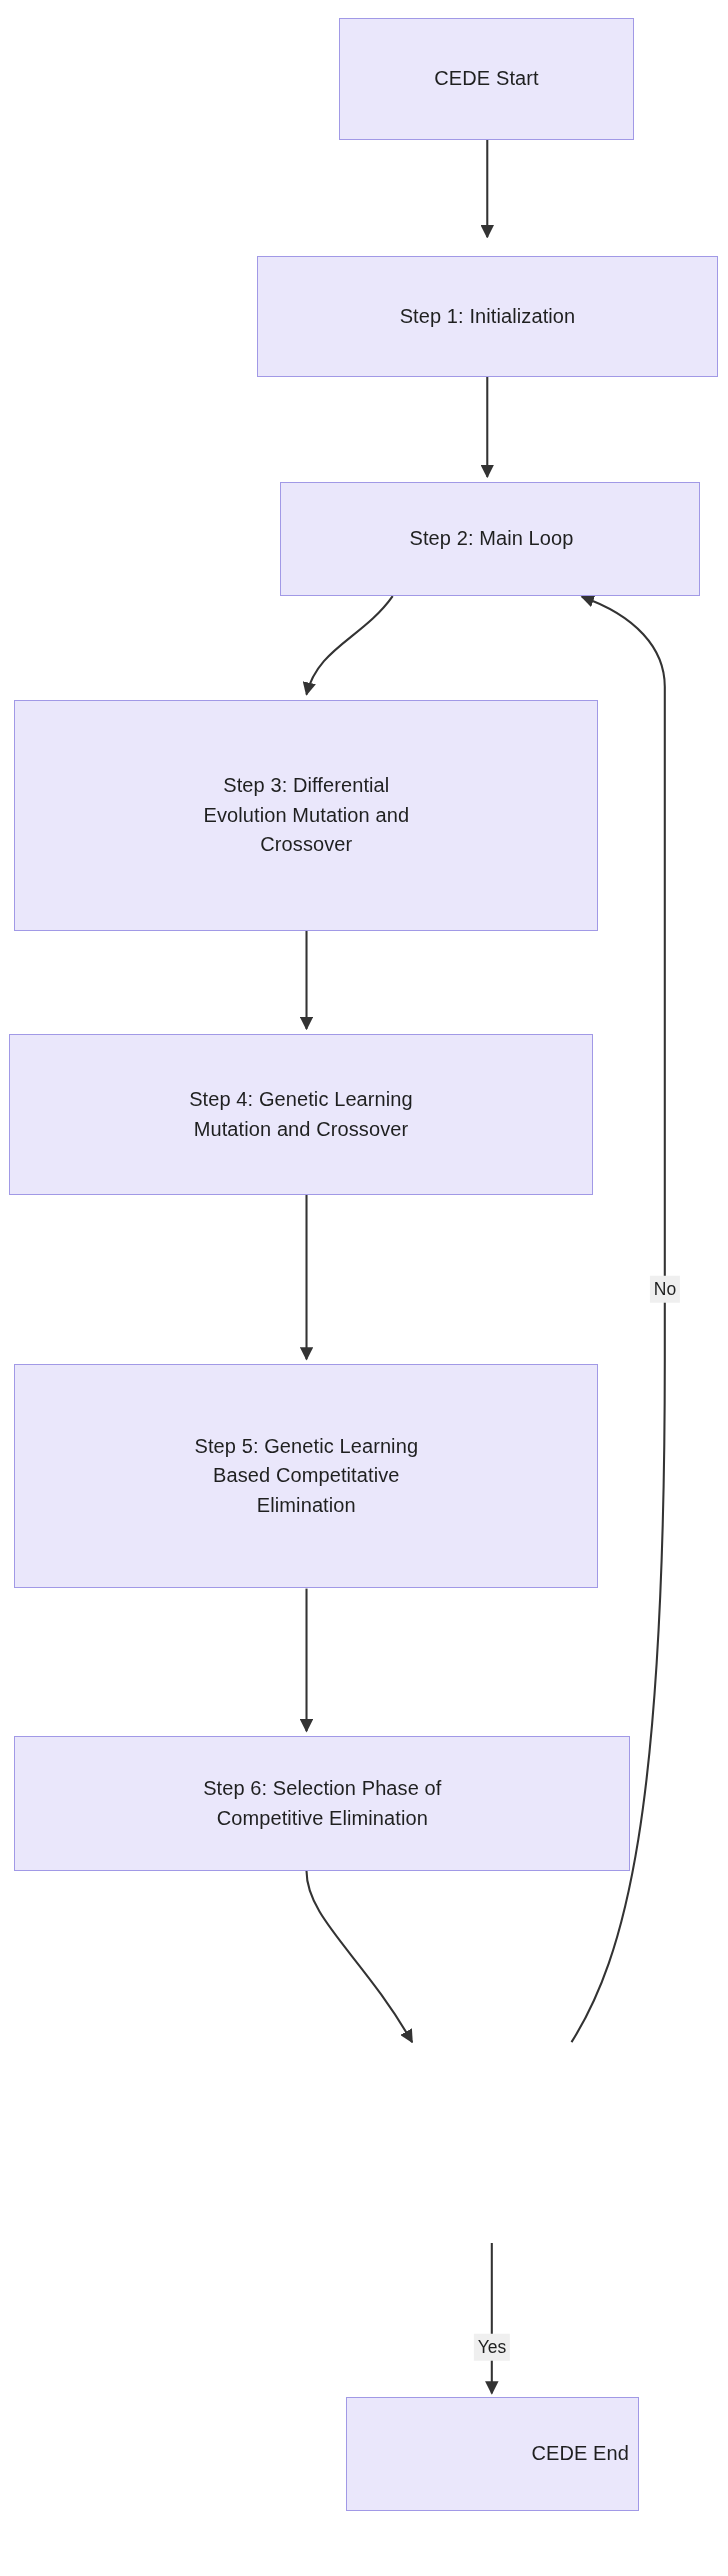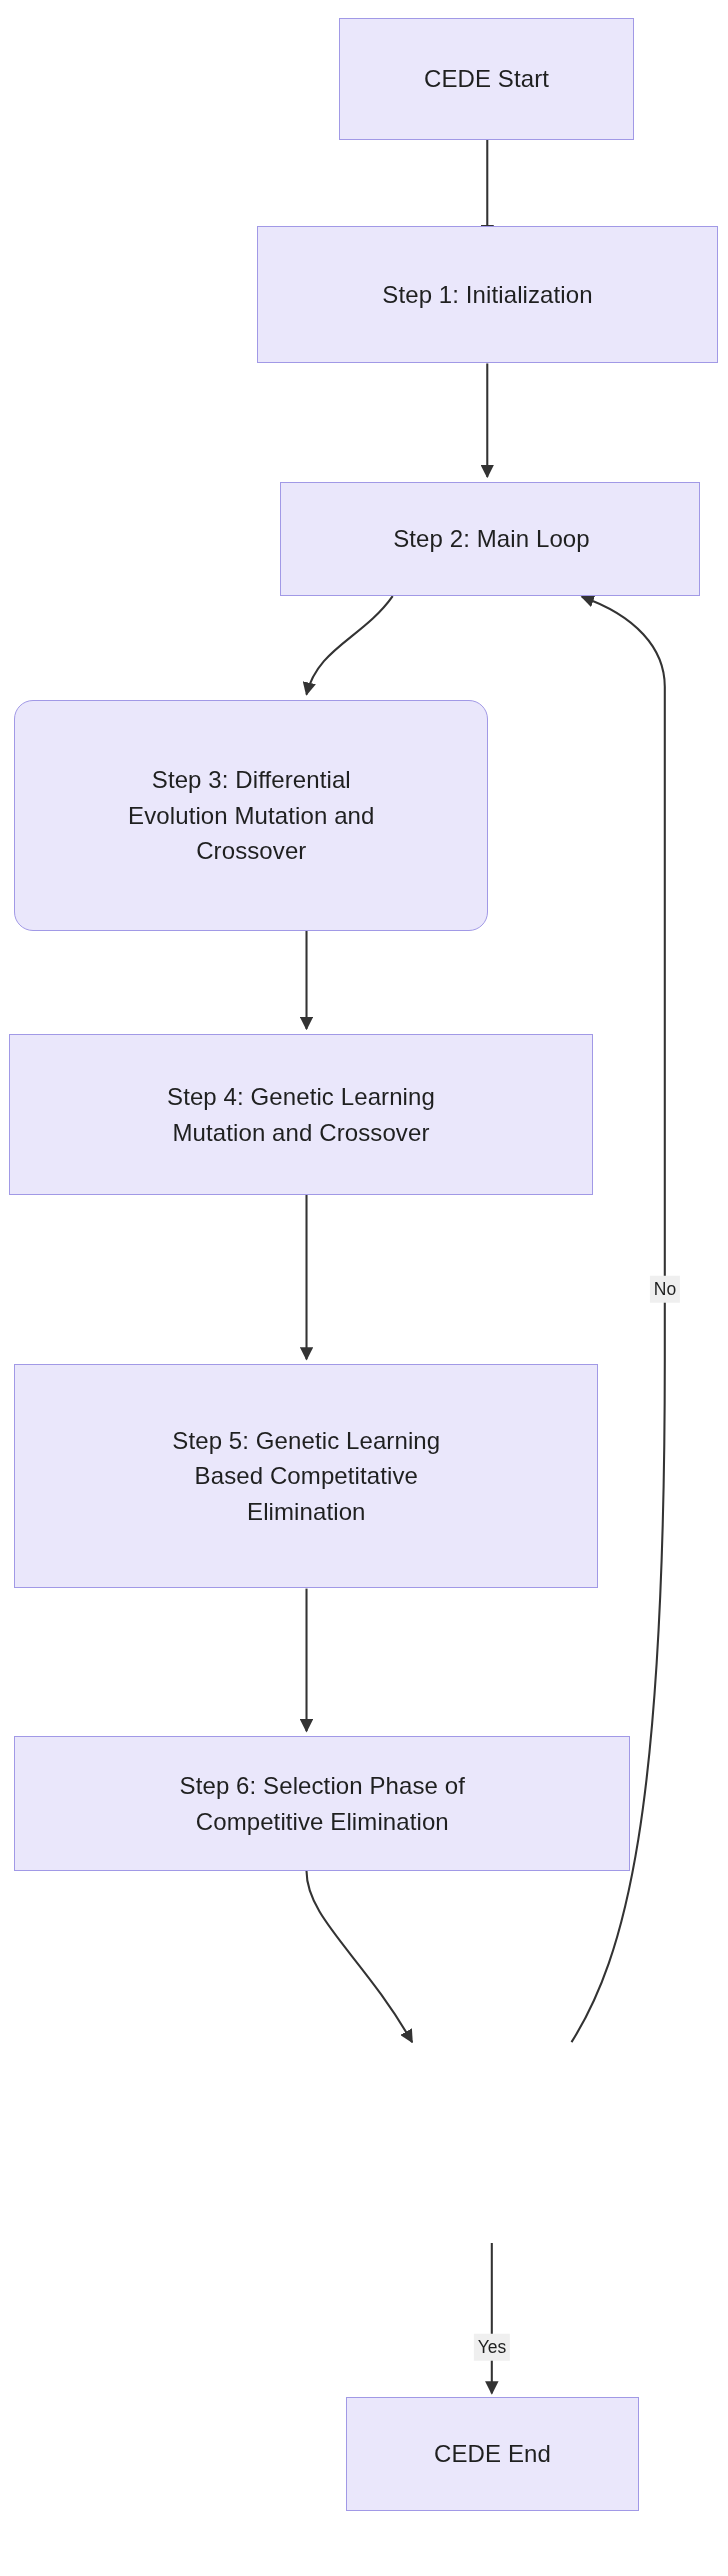--- a/index.html
+++ b/index.html
@@ -29,21 +29,21 @@
   .node {
     position: absolute;
     box-sizing: border-box;
     background: #eae7fb;
     border: 1.3px solid #a199e6;
     display: flex;
     align-items: center;
     justify-content: center;
     text-align: center;
     color: #1f2020;
-    font-size: 24px;
+    font-size: 20px;
     line-height: 1.48;
     letter-spacing: 0.1px;
     padding: 3.9px 9px;
     z-index: 2;
   }
   .node .label {
     display: block;
     width: 100%;
     white-space: pre-line;
   }
@@ -113,29 +113,29 @@
              C 1026 1400, 1026 1100, 1026 1060
              C 1026 1000, 980 950, 898 921" fill="none" stroke="#333333" stroke-width="3.2" marker-end="url(#arrow)"></path>
 
     <path d="M 759 3462 L 759 3694" fill="none" stroke="#333333" stroke-width="3.2" marker-end="url(#arrow)"></path>
   </svg>
 
   <div class="node" style="left:339px; top:18px; width:295px; height:122px;">
     <span class="label">CEDE Start</span>
   </div>
 
-  <div class="node" style="left:257px; top:226px; width:461px; height:137px;">
+  <div class="node" style="left:257px; top:256px; width:461px; height:121px;">
     <span class="label">Step 1: Initialization</span>
   </div>
 
   <div class="node" style="left:280px; top:482px; width:420px; height:114px;padding-left:12px;">
     <span class="label">Step 2: Main Loop</span>
   </div>
 
-  <div class="node" style="left:14.3px; top:700px; width:474px; height:231px;border-radius:19px;">
+  <div class="node" style="left:14.3px; top:700px; width:584px; height:231px;">
     <span class="label">Step 3: Differential
 Evolution Mutation and
 Crossover</span>
   </div>
 
   <div class="node" style="left:9px; top:1034px; width:584px; height:161px;">
     <span class="label">Step 4: Genetic Learning
 Mutation and Crossover</span>
   </div>
 
@@ -144,21 +144,21 @@
 Based Competitative
 Elimination</span>
   </div>
 
   <div class="node" style="left:14.3px; top:1736px; width:616px; height:135px;">
     <span class="label">Step 6: Selection Phase of
 Competitive Elimination</span>
   </div>
 
 
-  <div class="node" style="left:346px; top:2397px; width:293px; height:114px;">
+  <div class="node" style="left:346px; top:2397px; width:293px; height:114px;text-align:right;">
     <span class="label">CEDE End</span>
   </div>
 
   <div class="edge-label" style="left:665px; top:1289px;">No</div>
 
   <div class="edge-label" style="left:492px; top:2347px;">Yes</div>
 
 </div>
 
 

